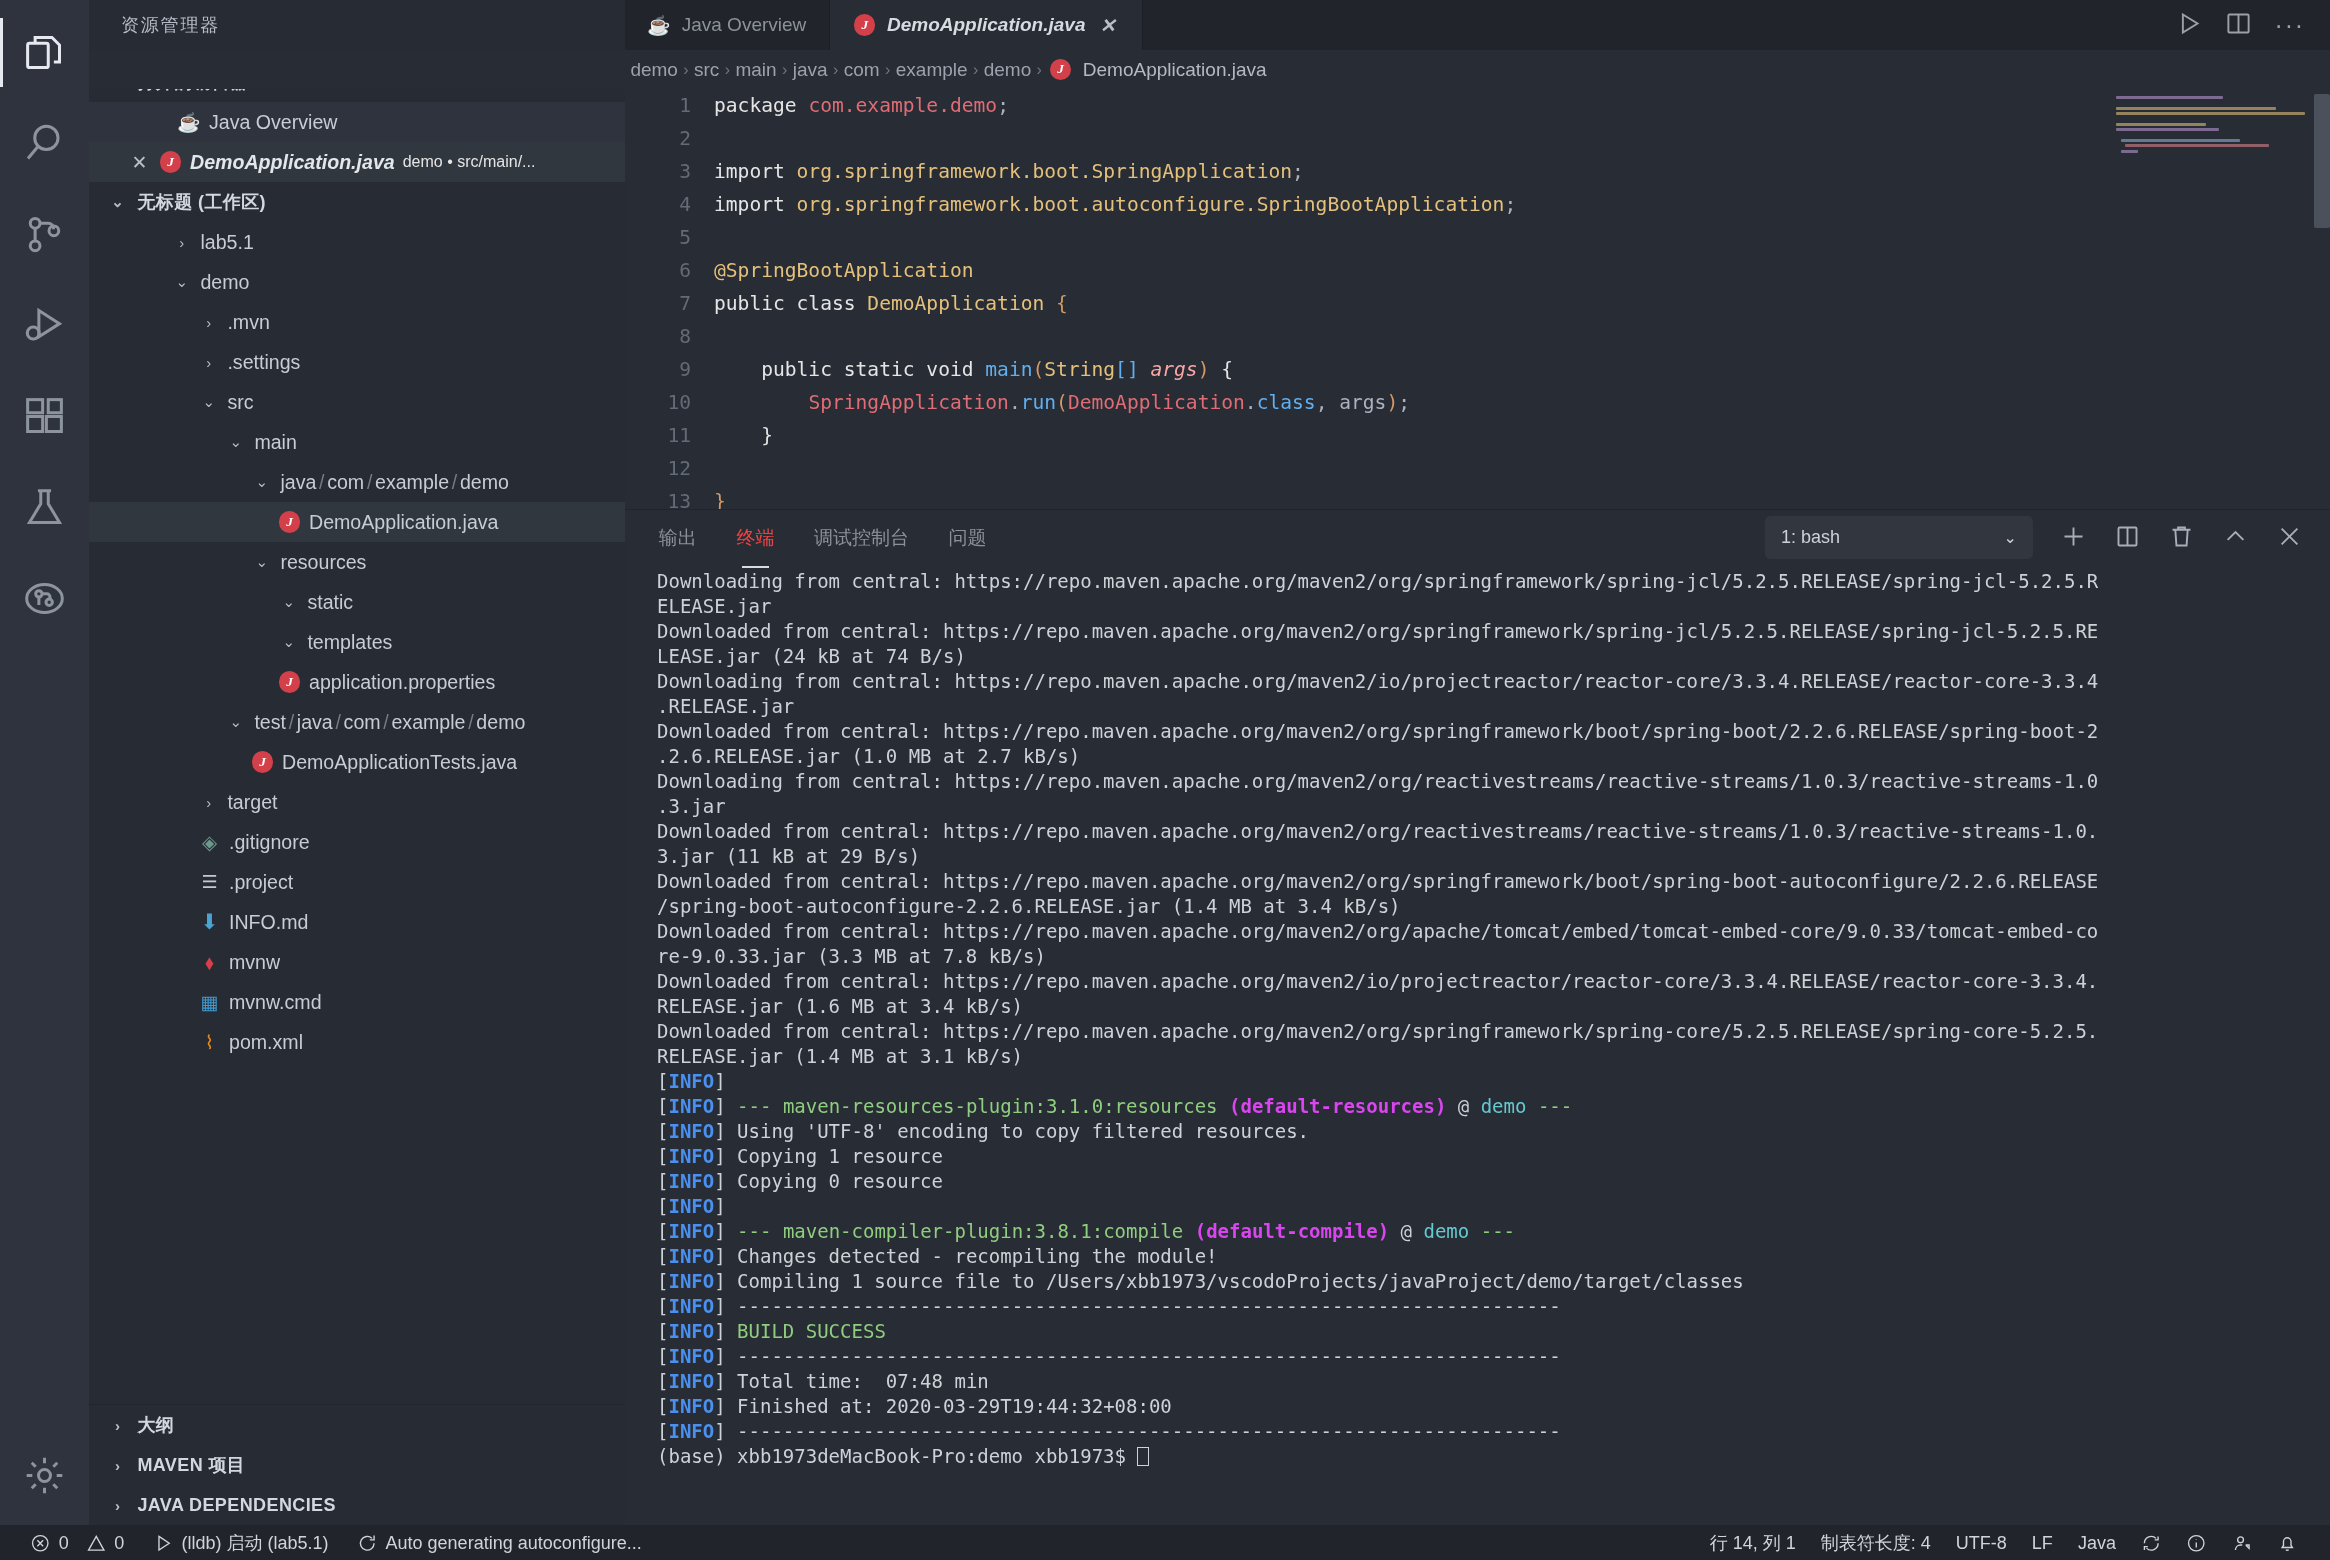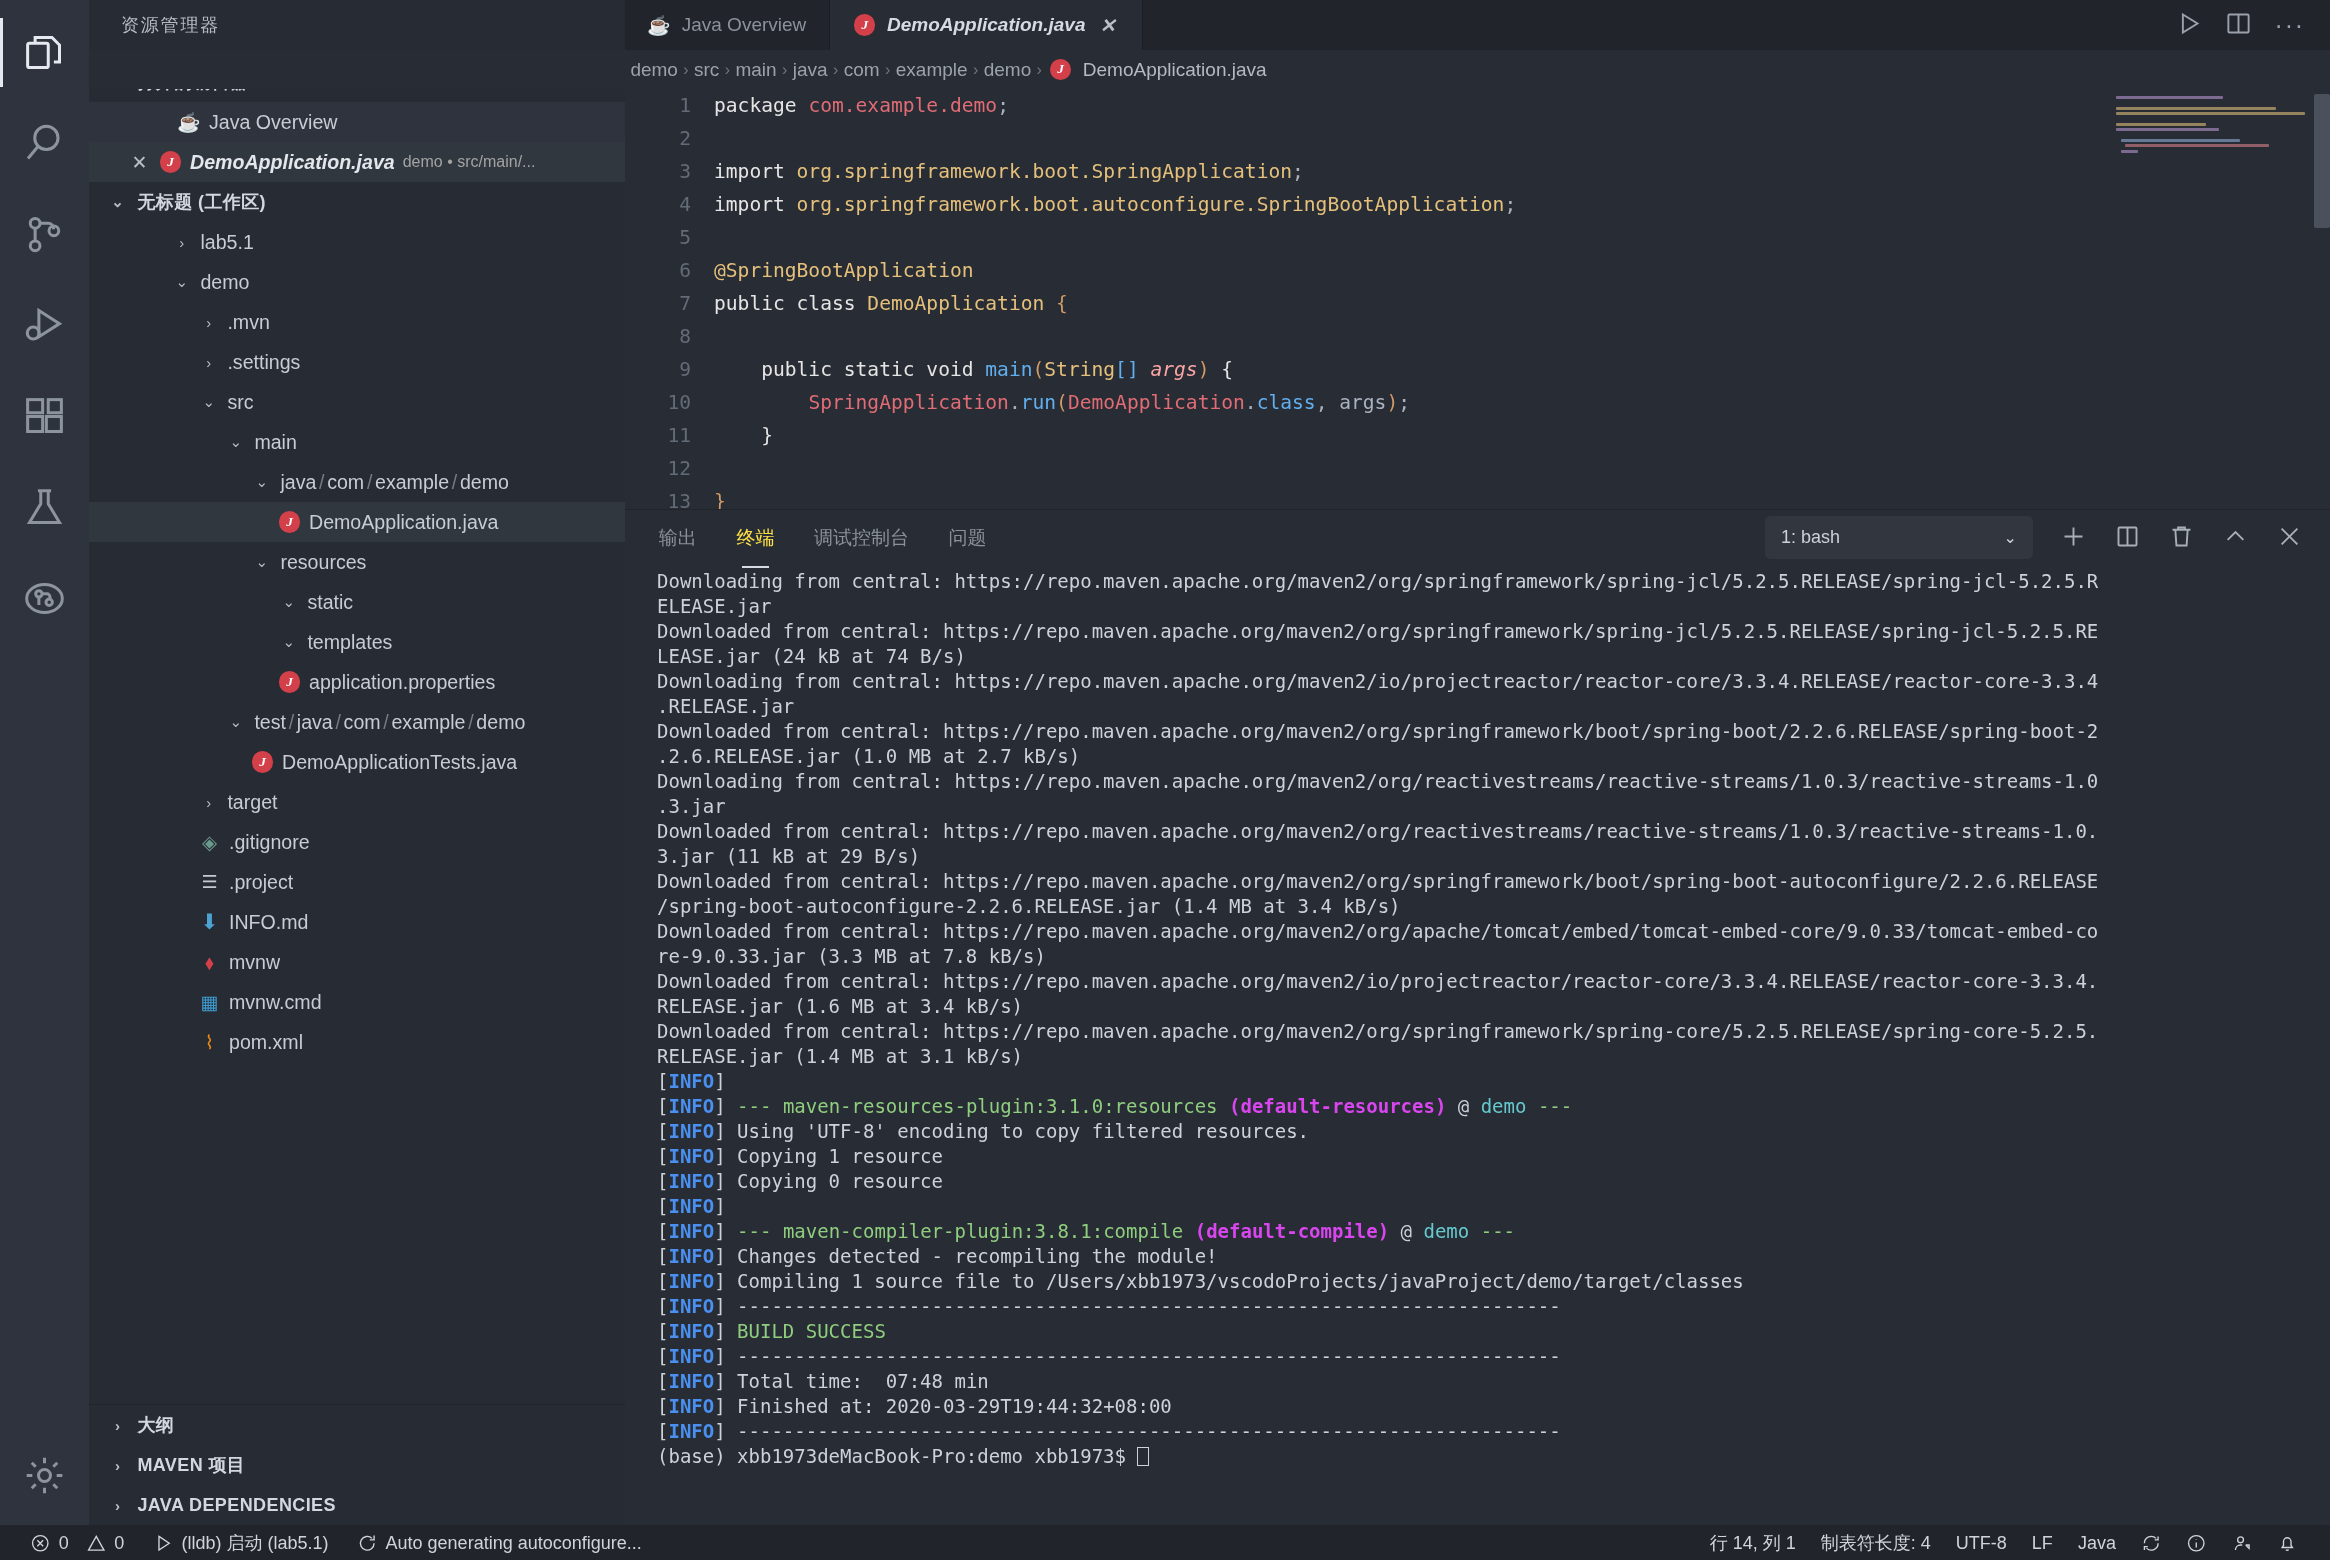--- a/index.html
+++ b/index.html
@@ -74,21 +74,21 @@
   }
   .chev { width: 21.4px; text-align:center; color:#b9bfc9; font-size:15px; display:inline-block; }
   .tree-row {
     height: 40px; display:flex; align-items:center; gap:8px;
     font-size: 19.6px; color:#c8ccd4; white-space: nowrap;
     padding-right:5.4px;
   }
   .tree-row.sel { background:#2e333d; }
   .tree-row.sel-strong { background:#31373f; }
   .tree-row .name { overflow:hidden; text-overflow:ellipsis; }
-  .dim { color:#a3a3a3; }
+  .dim { color:#e5e5e5; }
   .path-sep { color:#767c87; padding:0 2.7px; }
   .ico {
     width: 23px; height: 23px; flex:0 0 23px;
     display:inline-flex; align-items:center; justify-content:center;
     font-size: 16px;
   }
   .j-badge {
     width:21.4px;height:21.4px;border-radius:50%;background:#d4404a;color:#fff;
     display:flex;align-items:center;justify-content:center;
     font-size:13.4px;font-weight:bold;font-style:italic;font-family:"Liberation Serif",serif;
@@ -147,21 +147,21 @@
     position:absolute; right: 9px; top: 7.1px; width: 205px; height: 62px;
     opacity:.75;
   }
   .mm-line { height:2.7px; margin-bottom:2.7px; border-radius:0.9px; }
   .editor-scroll-v { position:absolute; right:0; top:0; width:16px; height:134px; background:#4a505c; border-radius:1.8px;}
 
   
   .panel { flex:1 1 auto; display:flex; flex-direction:column; background:#282c34; border-top:0.9px solid #21252b; min-height:0; }
   .panel-head { height:55px; flex:0 0 55px; display:flex; align-items:center; padding:0 27px 0 32px; }
   .p-tab { font-size:19px; color:#8b919b; margin-right:36px; position:relative; padding:7.1px 1.8px; }
-  .p-tab.active { color:#fde047; }
+  .p-tab.active { color:#ef4444; }
   .p-tab.active::after { content:""; position:absolute; left:7.1px; right:7.1px; bottom:-10.7px; height:2.7px; background:#d6dae1;}
   .p-actions { margin-left:auto; display:flex; align-items:center; gap:27px; }
   .term-select {
     background:#32363f; color:#ccd1d9; font-size:18px;
     width:268px; height:43px; border-radius:5.4px;
     display:flex; align-items:center; justify-content:space-between;
     padding:0 16px;
   }
   .p-actions svg { width:27px; height:27px; stroke:#a8aeb8; fill:none; stroke-width:1.7; }
 

